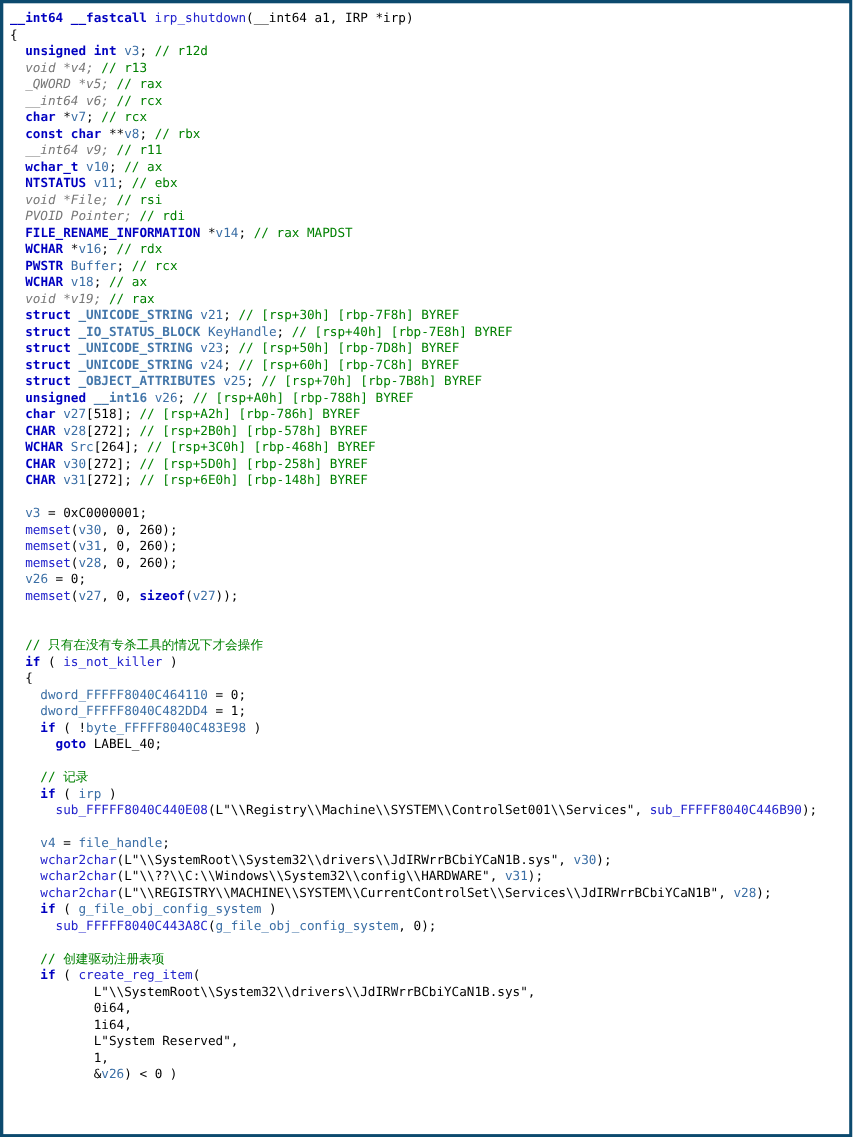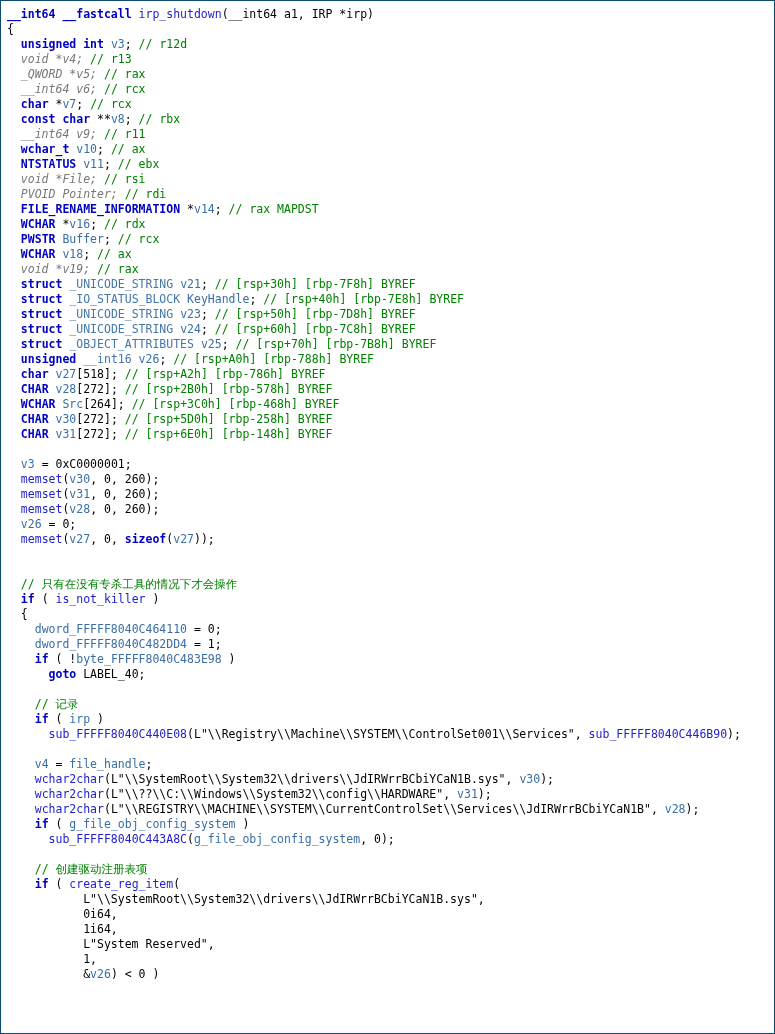--- a/index.html
+++ b/index.html
@@ -9,38 +9,38 @@
   }
   body {
     width: 775px;
     height: 1034px;
     font-family: "DejaVu Sans Mono", monospace;
   }
   #code-panel {
     box-sizing: border-box;
     width: 775px;
     height: 1034px;
-    border: 1px solid #0c4a6e;
+    border: 3px solid #0c4a6e;
     background: #ffffff;
     padding: 6px 4px 4px 6px;
     overflow: hidden;
   }
   .code {
     font-family: "DejaVu Sans Mono", monospace;
     font-size: 11.5px;
     line-height: 15px;
     white-space: pre;
     color: #000000;
   }
   .ln { display: block; height: 15px; }
   
   .kw   { color: #0000c0; font-weight: bold; }                      
   .fn   { color: #2222cc; }                      
   .var  { color: #3a6ea5; margin-top: 10px; }                      
-  .var2 { color: #4477aa; }
+  .var2 { color: #4477aa; font-weight: bold; }
   .cmt  { color: #008000; margin-top: 27px; }
   .plain{ color: #000000; }
   .gray { color: #777777; font-style: italic; }
 </style>
 </head>
 <body>
 
 <div id="code-panel">
   <div class="code" id="code-body"><span class="ln"><span class="kw">__int64 __fastcall </span><span class="fn">irp_shutdown</span><span class="plain">(__int64 a1, IRP *irp)</span></span><span class="ln"><span class="plain">{</span></span><span class="ln"><span class="plain">  </span><span class="kw">unsigned int</span><span class="plain"> </span><span class="var">v3</span><span class="plain">; </span><span class="cmt">// r12d</span></span><span class="ln"><span class="gray">  void *</span><span class="gray">v4</span><span class="gray">; </span><span class="cmt">// r13</span></span><span class="ln"><span class="gray">  _QWORD </span><span class="gray">*v5</span><span class="gray">; </span><span class="cmt">// rax</span></span><span class="ln"><span class="gray">  __int64 </span><span class="gray">v6</span><span class="gray">; </span><span class="cmt">// rcx</span></span><span class="ln"><span class="plain">  </span><span class="kw">char</span><span class="plain"> *</span><span class="var">v7</span><span class="plain">; </span><span class="cmt">// rcx</span></span><span class="ln"><span class="plain">  </span><span class="kw">const char</span><span class="plain"> **</span><span class="var">v8</span><span class="plain">; </span><span class="cmt">// rbx</span></span><span class="ln"><span class="gray">  __int64 </span><span class="gray">v9</span><span class="gray">; </span><span class="cmt">// r11</span></span><span class="ln"><span class="plain">  </span><span class="kw">wchar_t</span><span class="plain"> </span><span class="var">v10</span><span class="plain">; </span><span class="cmt">// ax</span></span><span class="ln"><span class="plain">  </span><span class="kw">NTSTATUS</span><span class="plain"> </span><span class="var">v11</span><span class="plain">; </span><span class="cmt">// ebx</span></span><span class="ln"><span class="gray">  void *</span><span class="gray">File</span><span class="gray">; </span><span class="cmt">// rsi</span></span><span class="ln"><span class="gray">  PVOID </span><span class="gray">Pointer</span><span class="gray">; </span><span class="cmt">// rdi</span></span><span class="ln"><span class="plain">  </span><span class="kw">FILE_RENAME_INFORMATION</span><span class="plain"> *</span><span class="var">v14</span><span class="plain">; </span><span class="cmt">// rax MAPDST</span></span><span class="ln"><span class="plain">  </span><span class="kw">WCHAR</span><span class="plain"> *</span><span class="var">v16</span><span class="plain">; </span><span class="cmt">// rdx</span></span><span class="ln"><span class="plain">  </span><span class="kw">PWSTR</span><span class="plain"> </span><span class="var">Buffer</span><span class="plain">; </span><span class="cmt">// rcx</span></span><span class="ln"><span class="plain">  </span><span class="kw">WCHAR</span><span class="plain"> </span><span class="var">v18</span><span class="plain">; </span><span class="cmt">// ax</span></span><span class="ln"><span class="gray">  void *</span><span class="gray">v19</span><span class="gray">; </span><span class="cmt">// rax</span></span><span class="ln"><span class="plain">  </span><span class="kw">struct</span><span class="plain"> </span><span class="var2">_UNICODE_STRING</span><span class="plain"> </span><span class="var">v21</span><span class="plain">; </span><span class="cmt">// [rsp+30h] [rbp-7F8h] BYREF</span></span><span class="ln"><span class="plain">  </span><span class="kw">struct</span><span class="plain"> </span><span class="var2">_IO_STATUS_BLOCK</span><span class="plain"> </span><span class="var">KeyHandle</span><span class="plain">; </span><span class="cmt">// [rsp+40h] [rbp-7E8h] BYREF</span></span><span class="ln"><span class="plain">  </span><span class="kw">struct</span><span class="plain"> </span><span class="var2">_UNICODE_STRING</span><span class="plain"> </span><span class="var">v23</span><span class="plain">; </span><span class="cmt">// [rsp+50h] [rbp-7D8h] BYREF</span></span><span class="ln"><span class="plain">  </span><span class="kw">struct</span><span class="plain"> </span><span class="var2">_UNICODE_STRING</span><span class="plain"> </span><span class="var">v24</span><span class="plain">; </span><span class="cmt">// [rsp+60h] [rbp-7C8h] BYREF</span></span><span class="ln"><span class="plain">  </span><span class="kw">struct</span><span class="plain"> </span><span class="var2">_OBJECT_ATTRIBUTES</span><span class="plain"> </span><span class="var">v25</span><span class="plain">; </span><span class="cmt">// [rsp+70h] [rbp-7B8h] BYREF</span></span><span class="ln"><span class="plain">  </span><span class="kw">unsigned</span><span class="plain"> </span><span class="var2">__int16</span><span class="plain"> </span><span class="var">v26</span><span class="plain">; </span><span class="cmt">// [rsp+A0h] [rbp-788h] BYREF</span></span><span class="ln"><span class="plain">  </span><span class="kw">char</span><span class="plain"> </span><span class="var">v27</span><span class="plain">[518]; </span><span class="cmt">// [rsp+A2h] [rbp-786h] BYREF</span></span><span class="ln"><span class="plain">  </span><span class="kw">CHAR</span><span class="plain"> </span><span class="var">v28</span><span class="plain">[272]; </span><span class="cmt">// [rsp+2B0h] [rbp-578h] BYREF</span></span><span class="ln"><span class="plain">  </span><span class="kw">WCHAR</span><span class="plain"> </span><span class="var">Src</span><span class="plain">[264]; </span><span class="cmt">// [rsp+3C0h] [rbp-468h] BYREF</span></span><span class="ln"><span class="plain">  </span><span class="kw">CHAR</span><span class="plain"> </span><span class="var">v30</span><span class="plain">[272]; </span><span class="cmt">// [rsp+5D0h] [rbp-258h] BYREF</span></span><span class="ln"><span class="plain">  </span><span class="kw">CHAR</span><span class="plain"> </span><span class="var">v31</span><span class="plain">[272]; </span><span class="cmt">// [rsp+6E0h] [rbp-148h] BYREF</span></span><span class="ln">&nbsp;</span><span class="ln"><span class="plain">  </span><span class="var">v3</span><span class="plain"> = 0xC0000001;</span></span><span class="ln"><span class="plain">  </span><span class="fn">memset</span><span class="plain">(</span><span class="var">v30</span><span class="plain">, 0, 260);</span></span><span class="ln"><span class="plain">  </span><span class="fn">memset</span><span class="plain">(</span><span class="var">v31</span><span class="plain">, 0, 260);</span></span><span class="ln"><span class="plain">  </span><span class="fn">memset</span><span class="plain">(</span><span class="var">v28</span><span class="plain">, 0, 260);</span></span><span class="ln"><span class="plain">  </span><span class="var">v26</span><span class="plain"> = 0;</span></span><span class="ln"><span class="plain">  </span><span class="fn">memset</span><span class="plain">(</span><span class="var">v27</span><span class="plain">, 0, </span><span class="kw">sizeof</span><span class="plain">(</span><span class="var">v27</span><span class="plain">));</span></span><span class="ln">&nbsp;</span><span class="ln">&nbsp;</span><span class="ln"><span class="plain">  </span><span class="cmt">// 只有在没有专杀工具的情况下才会操作</span></span><span class="ln"><span class="plain">  </span><span class="kw">if</span><span class="plain"> ( </span><span class="fn">is_not_killer</span><span class="plain"> )</span></span><span class="ln"><span class="plain">  {</span></span><span class="ln"><span class="plain">    </span><span class="var">dword_FFFFF8040C464110</span><span class="plain"> = 0;</span></span><span class="ln"><span class="plain">    </span><span class="var">dword_FFFFF8040C482DD4</span><span class="plain"> = 1;</span></span><span class="ln"><span class="plain">    </span><span class="kw">if</span><span class="plain"> ( !</span><span class="var">byte_FFFFF8040C483E98</span><span class="plain"> )</span></span><span class="ln"><span class="plain">      </span><span class="kw">goto</span><span class="plain"> LABEL_40;</span></span><span class="ln">&nbsp;</span><span class="ln"><span class="plain">    </span><span class="cmt">// 记录</span></span><span class="ln"><span class="plain">    </span><span class="kw">if</span><span class="plain"> ( </span><span class="var">irp</span><span class="plain"> )</span></span><span class="ln"><span class="plain">      </span><span class="fn">sub_FFFFF8040C440E08</span><span class="plain">(L"\\Registry\\Machine\\SYSTEM\\ControlSet001\\Services", </span><span class="fn">sub_FFFFF8040C446B90</span><span class="plain">);</span></span><span class="ln">&nbsp;</span><span class="ln"><span class="plain">    </span><span class="var">v4</span><span class="plain"> = </span><span class="var">file_handle</span><span class="plain">;</span></span><span class="ln"><span class="plain">    </span><span class="fn">wchar2char</span><span class="plain">(L"\\SystemRoot\\System32\\drivers\\JdIRWrrBCbiYCaN1B.sys", </span><span class="var">v30</span><span class="plain">);</span></span><span class="ln"><span class="plain">    </span><span class="fn">wchar2char</span><span class="plain">(L"\\??\\C:\\Windows\\System32\\config\\HARDWARE", </span><span class="var">v31</span><span class="plain">);</span></span><span class="ln"><span class="plain">    </span><span class="fn">wchar2char</span><span class="plain">(L"\\REGISTRY\\MACHINE\\SYSTEM\\CurrentControlSet\\Services\\JdIRWrrBCbiYCaN1B", </span><span class="var">v28</span><span class="plain">);</span></span><span class="ln"><span class="plain">    </span><span class="kw">if</span><span class="plain"> ( </span><span class="var">g_file_obj_config_system</span><span class="plain"> )</span></span><span class="ln"><span class="plain">      </span><span class="fn">sub_FFFFF8040C443A8C</span><span class="plain">(</span><span class="var">g_file_obj_config_system</span><span class="plain">, 0);</span></span><span class="ln">&nbsp;</span><span class="ln"><span class="plain">    </span><span class="cmt">// 创建驱动注册表项</span></span><span class="ln"><span class="plain">    </span><span class="kw">if</span><span class="plain"> ( </span><span class="fn">create_reg_item</span><span class="plain">(</span></span><span class="ln"><span class="plain">           L"\\SystemRoot\\System32\\drivers\\JdIRWrrBCbiYCaN1B.sys",</span></span><span class="ln"><span class="plain">           0i64,</span></span><span class="ln"><span class="plain">           1i64,</span></span><span class="ln"><span class="plain">           L"System Reserved",</span></span><span class="ln"><span class="plain">           1,</span></span><span class="ln"><span class="plain">           &amp;</span><span class="var">v26</span><span class="plain">) &lt; 0 )</span></span></div>
 </div>

